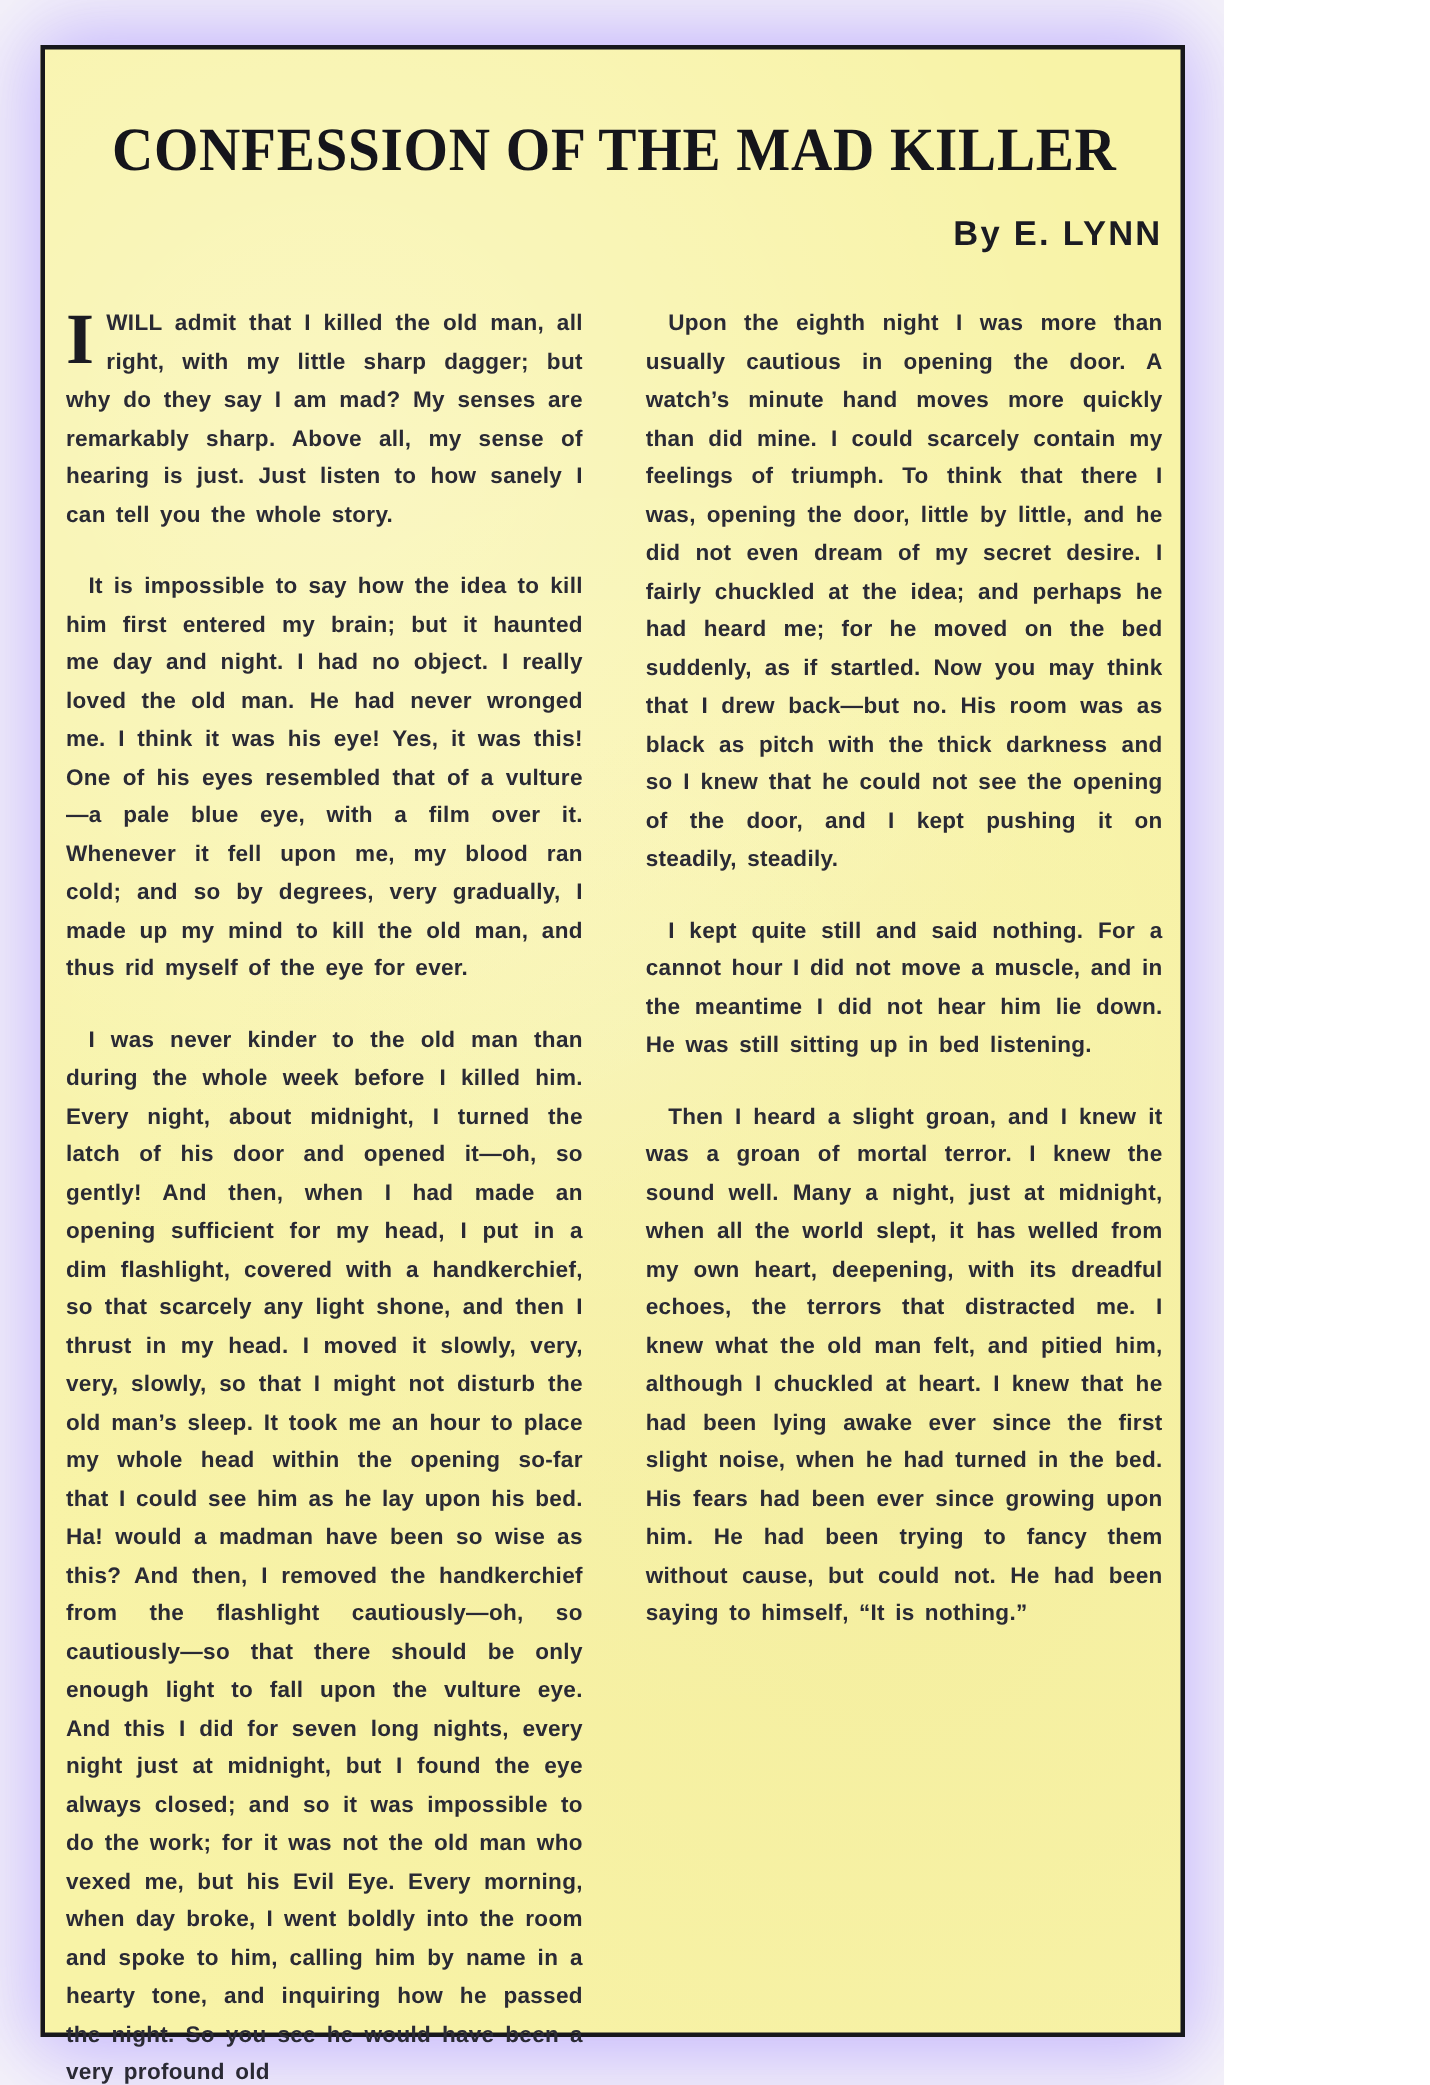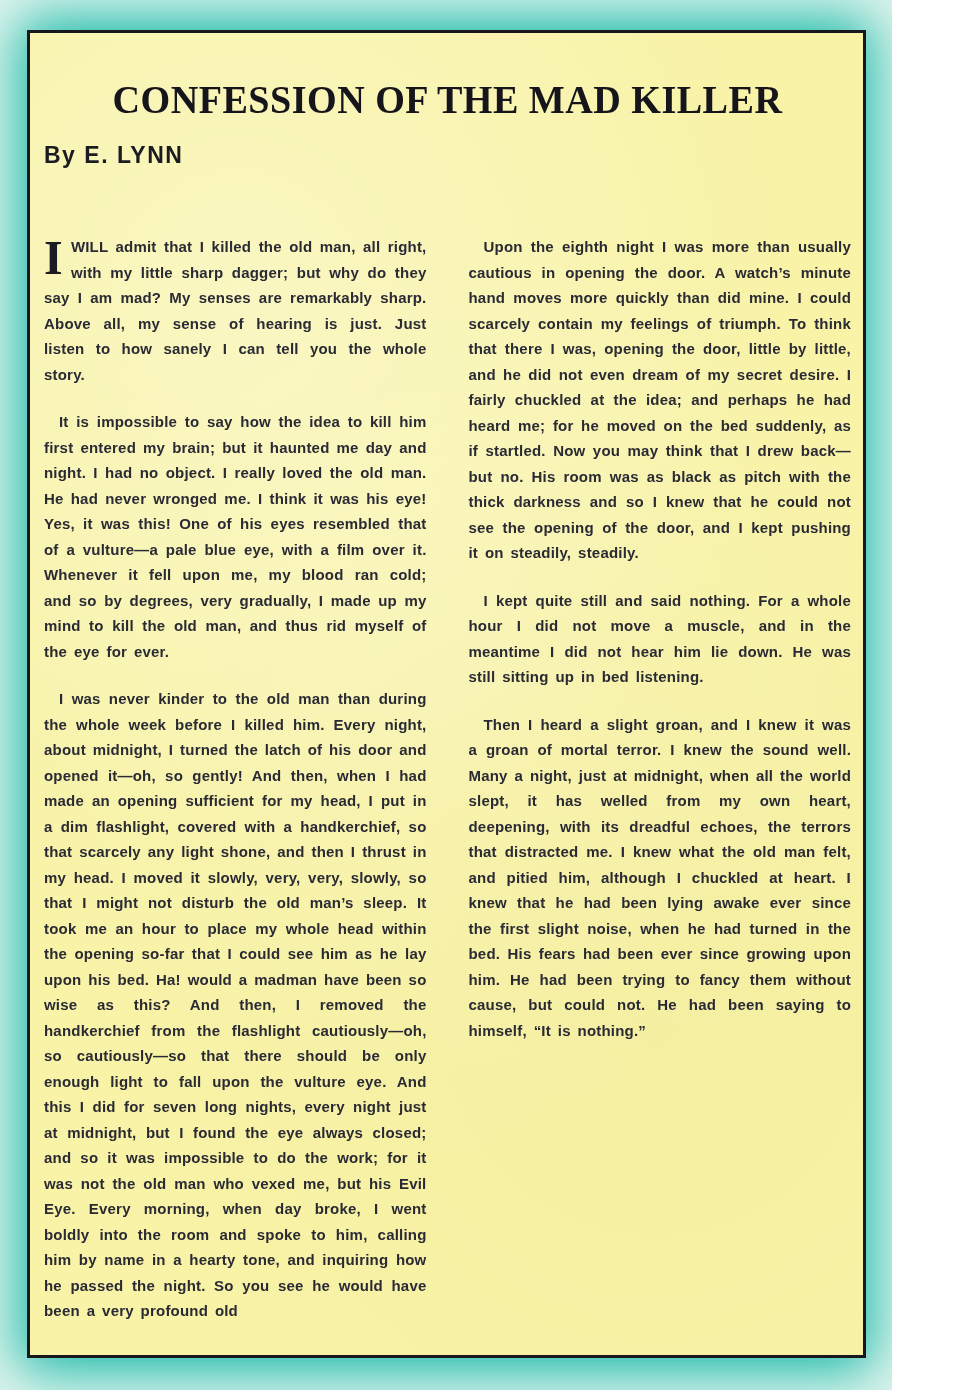--- a/index.html
+++ b/index.html
@@ -7,23 +7,23 @@
     padding: 0;
   }
   body {
     width: 953px;
     height: 1390px;
     font-family: "Liberation Sans", sans-serif;
     overflow: hidden;
   }
   .scan {
     position: relative;
-    width: 892px;
+    width: 816px;
     height: 1390px;
-    background: #14b8a6;
+    background: #c4b5fd;
   }
   .vignette {
     position: absolute;
     inset: 0;
     box-shadow: inset 0 0 55px 18px rgba(253, 253, 247, 0.9);
     pointer-events: none;
     z-index: 1;
   }
   .frame {
     position: absolute;
@@ -47,22 +47,22 @@
     font-family: "Liberation Serif", serif;
     font-weight: bold;
     font-size: 41px;
     line-height: 1;
     letter-spacing: 0.5px;
     color: #15151b;
     transform: scaleX(0.93);
     transform-origin: center;
   }
   .byline {
-    margin: 22px 0 65px 0;
-    text-align: left;
+    margin: 22px 0 34px 0;
+    text-align: right;
     font-family: "Liberation Sans", sans-serif;
     font-weight: bold;
     font-size: 23px;
     letter-spacing: 1.5px;
     color: #1b1b22;
   }
   .columns {
     display: flex;
     gap: 42px;
   }
@@ -108,19 +108,19 @@
     <div class="columns">
 
       <div class="col">
         <p class="dropcap-para"><span class="dropcap">I</span><span>WILL admit that I killed the old man, all right, with my little sharp dagger; but why do they say I am mad? My senses are remarkably sharp. Above all, my sense of hearing is just. Just listen to how sanely I can tell you the whole story.</span></p>
         <p>It is impossible to say how the idea to kill him first entered my brain; but it haunted me day and night. I had no object. I really loved the old man. He had never wronged me. I think it was his eye! Yes, it was this! One of his eyes resembled that of a vulture—a pale blue eye, with a film over it. Whenever it fell upon me, my blood ran cold; and so by degrees, very gradually, I made up my mind to kill the old man, and thus rid myself of the eye for ever.</p>
         <p>I was never kinder to the old man than during the whole week before I killed him. Every night, about midnight, I turned the latch of his door and opened it—oh, so gently! And then, when I had made an opening sufficient for my head, I put in a dim flashlight, covered with a handkerchief, so that scarcely any light shone, and then I thrust in my head. I moved it slowly, very, very, slowly, so that I might not disturb the old man’s sleep. It took me an hour to place my whole head within the opening so-far that I could see him as he lay upon his bed. Ha! would a madman have been so wise as this? And then, I removed the handkerchief from the flashlight cautiously—oh, so cautiously—so that there should be only enough light to fall upon the vulture eye. And this I did for seven long nights, every night just at midnight, but I found the eye always closed; and so it was impossible to do the work; for it was not the old man who vexed me, but his Evil Eye. Every morning, when day broke, I went boldly into the room and spoke to him, calling him by name in a hearty tone, and inquiring how he passed the night. So you see he would have been a very profound old</p>
       </div>
 
       <div class="col">
         <p>Upon the eighth night I was more than usually cautious in opening the door. A watch’s minute hand moves more quickly than did mine. I could scarcely contain my feelings of triumph. To think that there I was, opening the door, little by little, and he did not even dream of my secret desire. I fairly chuckled at the idea; and perhaps he had heard me; for he moved on the bed suddenly, as if startled. Now you may think that I drew back—but no. His room was as black as pitch with the thick darkness and so I knew that he could not see the opening of the door, and I kept pushing it on steadily, steadily.</p>
-        <p>I kept quite still and said nothing. For a whole hour I did not move a muscle, and in the meantime I did not hear him lie down. He was still sitting up in bed listening.</p>
+        <p>I kept quite still and said nothing. For a cannot hour I did not move a muscle, and in the meantime I did not hear him lie down. He was still sitting up in bed listening.</p>
         <p>Then I heard a slight groan, and I knew it was a groan of mortal terror. I knew the sound well. Many a night, just at midnight, when all the world slept, it has welled from my own heart, deepening, with its dreadful echoes, the terrors that distracted me. I knew what the old man felt, and pitied him, although I chuckled at heart. I knew that he had been lying awake ever since the first slight noise, when he had turned in the bed. His fears had been ever since growing upon him. He had been trying to fancy them without cause, but could not. He had been saying to himself, “It is nothing.”</p>
       </div>
 
     </div>
   </div>
 </div>
 
 </body></html>

